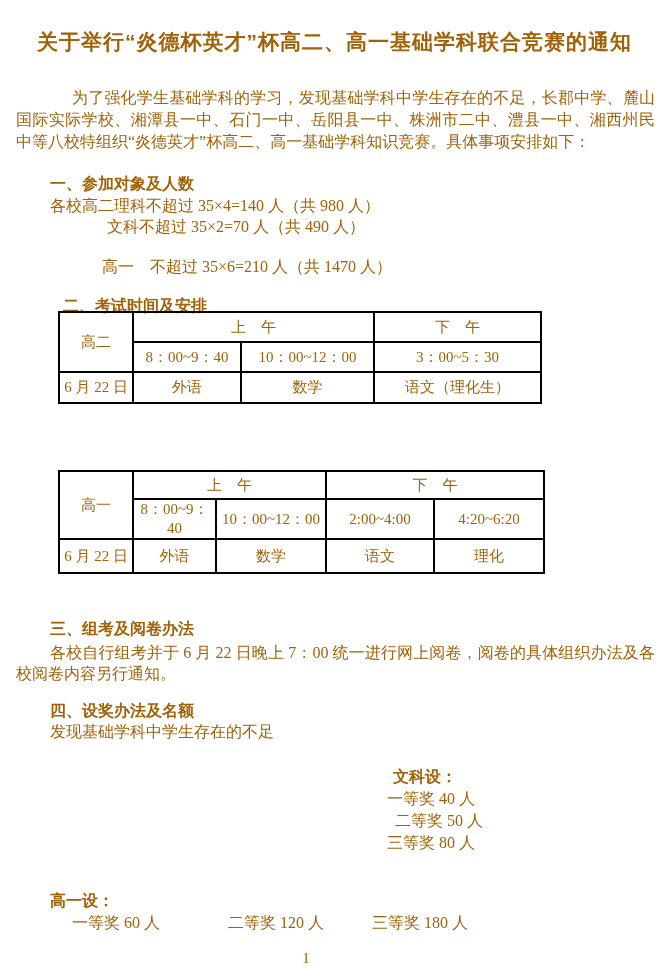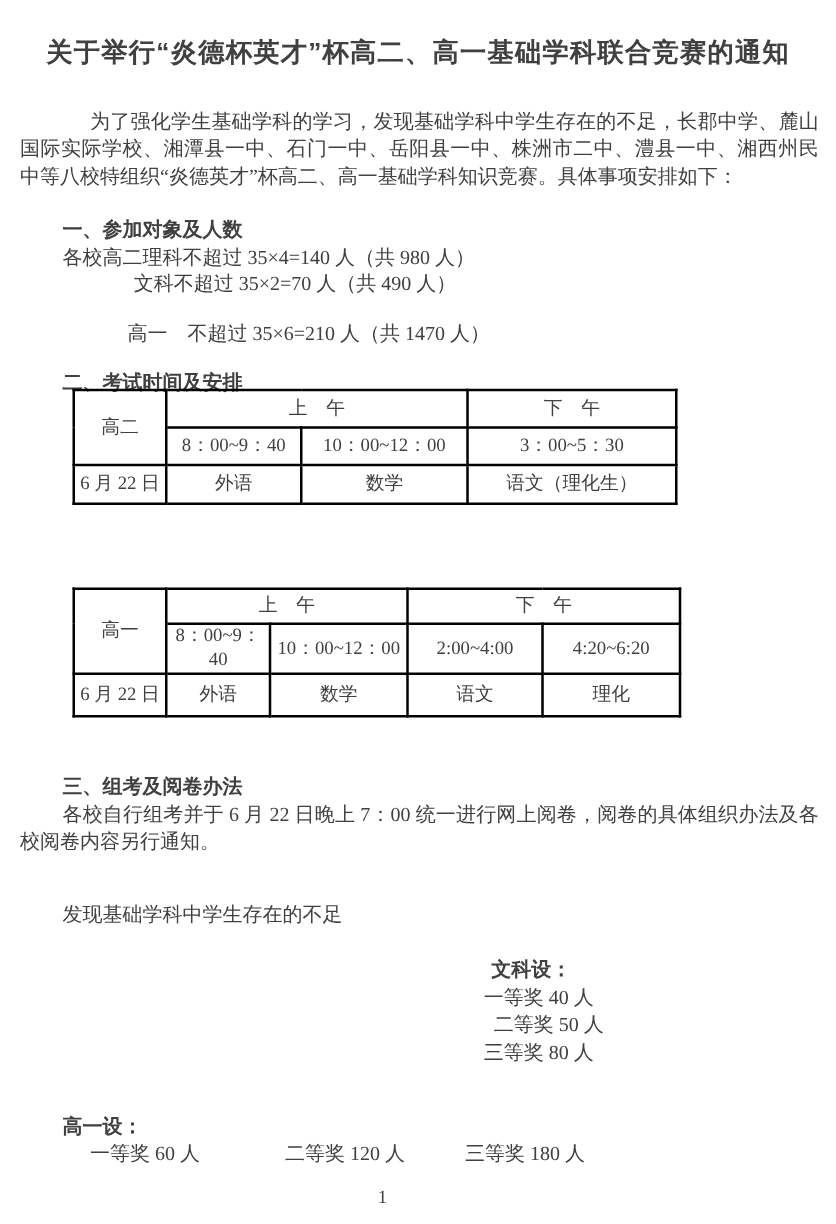--- a/index.html
+++ b/index.html
@@ -1,21 +1,21 @@
 <!DOCTYPE html>
 <html><head>
 <meta charset="utf-8">
 <style>
   html, body { margin: 0; padding: 0; background: #ffffff; }
   .page {
     position: relative;
     width: 669px;
     height: 979px;
     background: #ffffff;
-    color: #404040;
+    color: #a16207;
     font-family: "Liberation Serif", serif;
     font-size: 16px;
     overflow: hidden;
   }
   .abs { position: absolute; }
   .doc-title {
     top: 28px; left: 0; width: 669px;
     text-align: center;
     font-weight: bold;
     font-size: 21px;
@@ -32,21 +32,21 @@
     font-weight: bold;
     font-family: "Liberation Sans", sans-serif;
     font-size: 16px;
   }
   .body-line { font-size: 16px; }
   .s1-l1 { top: 196px; left: 50px; }
   .s1-l2 { top: 217px; left: 107px; }
   .s1-l3 { top: 257px; left: 102px; }
   .s1-l3 .gap { margin-left: 16px; }
   .s1-h { top: 174px; left: 50px; }
-  .s2-h { top: 296px; left: 50px; font-family: Liberation Mono, monospace; }
+  .s2-h { top: 296px; left: 63px; font-family: Liberation Mono, monospace; }
   .s3-h { top: 619px; left: 50px; }
   .s3-p {
     top: 642px; left: 16px; right: 14px;
     line-height: 21px;
     text-indent: 34px;
     text-align: justify;
   }
   .s4-h { top: 701px; left: 50px; }
   .s4-b { top: 722px; left: 50px; }
 
@@ -154,20 +154,21 @@
       <td>数学</td>
       <td>语文</td>
       <td>理化</td>
     </tr>
   </tbody>
     </table>
 
   <div class="abs sec-heading s3-h">三、组考及阅卷办法</div>
   <div class="abs s3-p">各校自行组考并于 6 月 22 日晚上 7：00 统一进行网上阅卷，阅卷的具体组织办法及各校阅卷内容另行通知。</div>
 
+  <div class="abs sec-heading s4-h">四、设奖办法及名额</div>
   <div class="abs body-line s4-b">发现基础学科中学生存在的不足</div>
 
 
   <div class="abs awards-right">
     <div class="award-line sec-heading head">文科设：</div>
     <div class="award-line">一等奖 40 人</div>
     <div class="award-line item2">二等奖 50 人</div>
     <div class="award-line">三等奖 80 人</div>
   </div>
 

